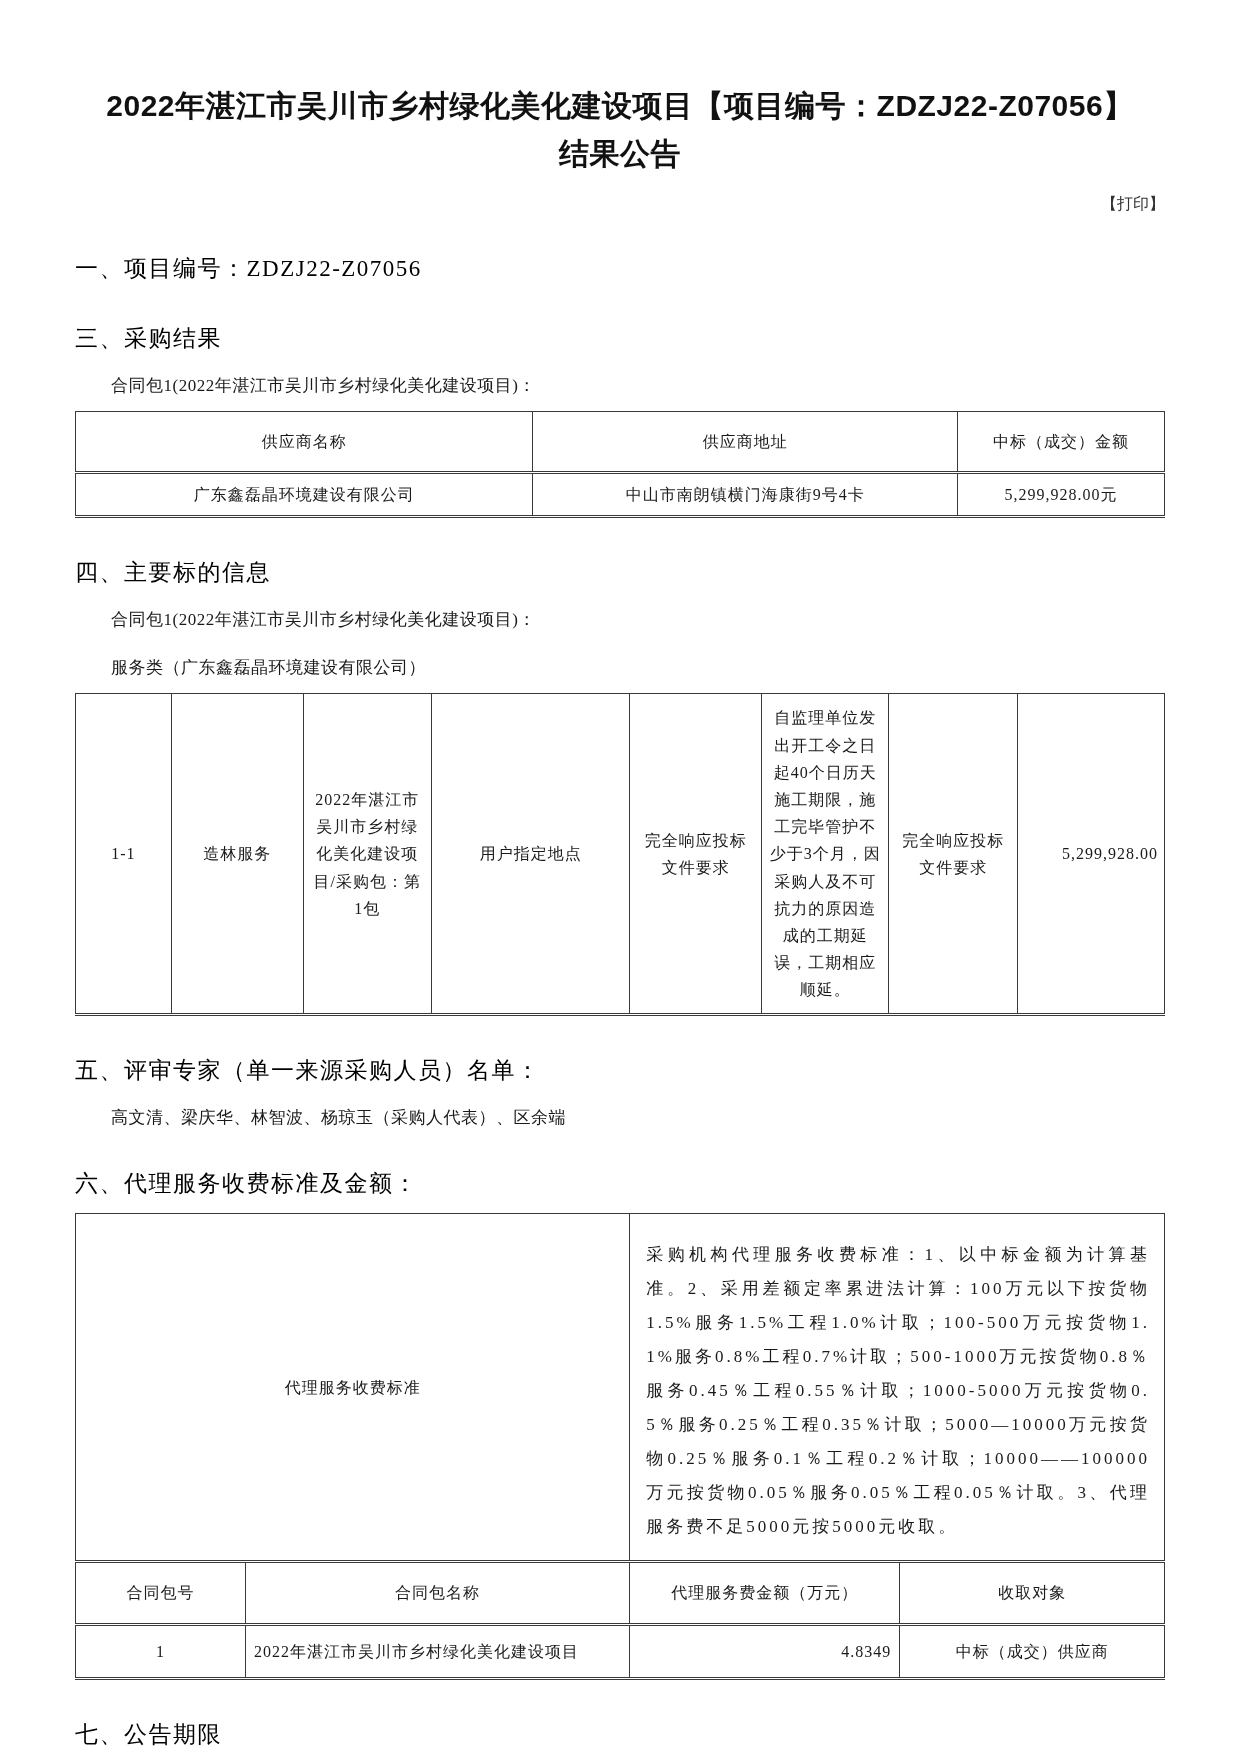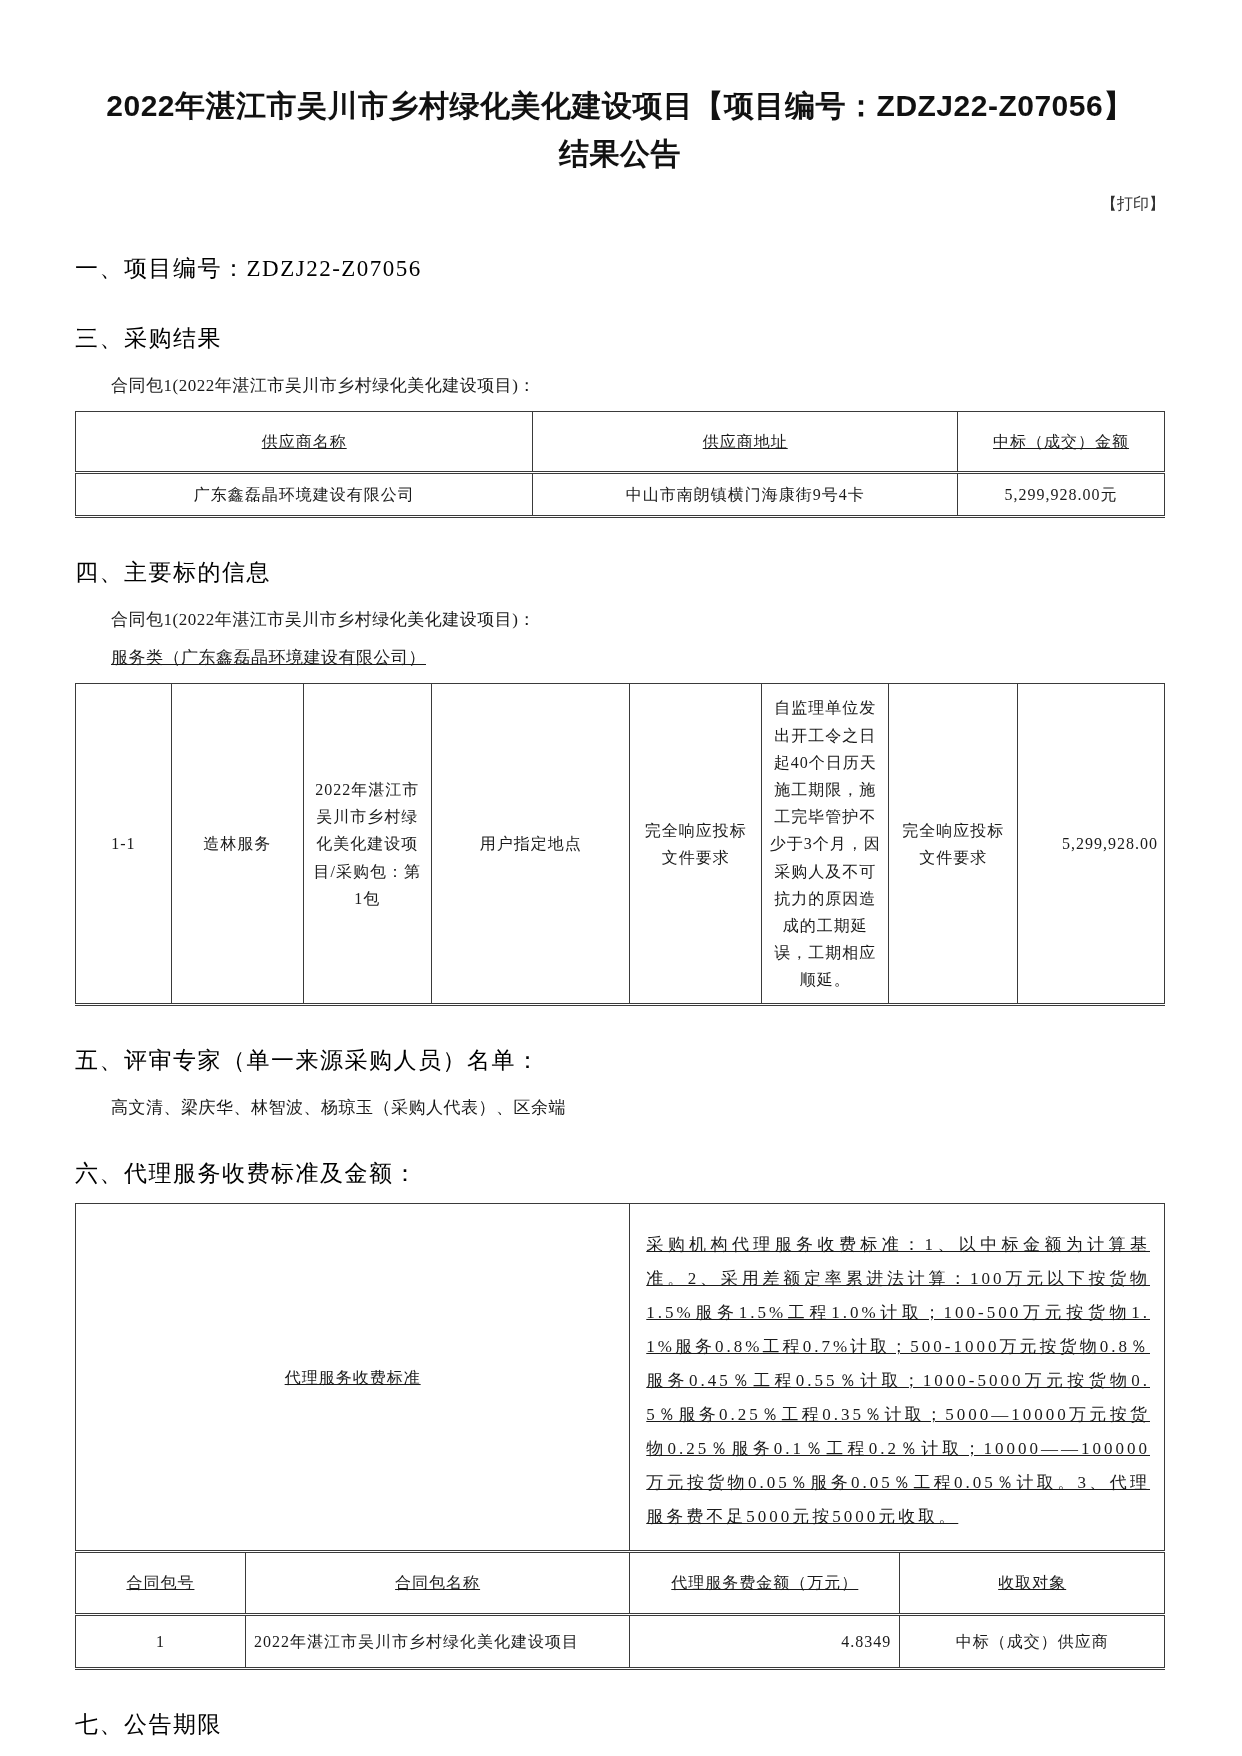--- a/index.html
+++ b/index.html
@@ -25,21 +25,21 @@
   table {
     width:100%; border-collapse:collapse; table-layout:fixed;
     margin-top:14px; font-size:16px; color:#1a1a1a;
   }
   th, td {
     border:1px solid #3a3a3a; font-weight:400;
     text-align:center; vertical-align:middle;
     padding:8px; line-height:1.7; letter-spacing:1px;
     word-break:break-all; overflow-wrap:break-word;
   }
-  tr.hrow th, tr.hrow td { border-bottom:3px double #3a3a3a;text-decoration:underline; }
+  tr.hrow th, tr.hrow td { border-bottom:3px double #3a3a3a; }
   table tr:last-child th, table tr:last-child td { border-bottom:3px double #3a3a3a; }
   .t1 th { padding:16px 8px; }
   .t1 td { padding:7px 8px; }
   .t2 th { padding:17px 6px; }
   .t2 td { padding:10px 6px; }
   .num { text-align:right; padding-right:10px; }
   .t3 .fee-label { padding:12px; }
   .t3 .fee-text {
     text-align:justify; text-align-last:left;
     font-size:17px; letter-spacing:3px; line-height:2.0;
@@ -84,21 +84,21 @@
       <tr>
         <td>广东鑫磊晶环境建设有限公司</td>
         <td>中山市南朗镇横门海康街9号4卡</td>
         <td>5,299,928.00元</td>
       </tr>
     </tbody>
   </table>
 
   <h2 class="sec">四、主要标的信息</h2>
   <p class="sub">合同包1(2022年湛江市吴川市乡村绿化美化建设项目)：</p>
-  <p class="sub" style="margin-top:15px;text-decoration:underline;">服务类（广东鑫磊晶环境建设有限公司）</p>
+  <p class="sub" style="margin-top:25px;">服务类（广东鑫磊晶环境建设有限公司）</p>
 
   <table class="t2">
     <colgroup>
       <col style="width:8.8%">
         <col style="width:12.1%">
         <col style="width:11.8%">
         <col style="width:18.2%">
       <col style="width:12.1%">
         <col style="width:11.7%">
         <col style="width:11.8%">

